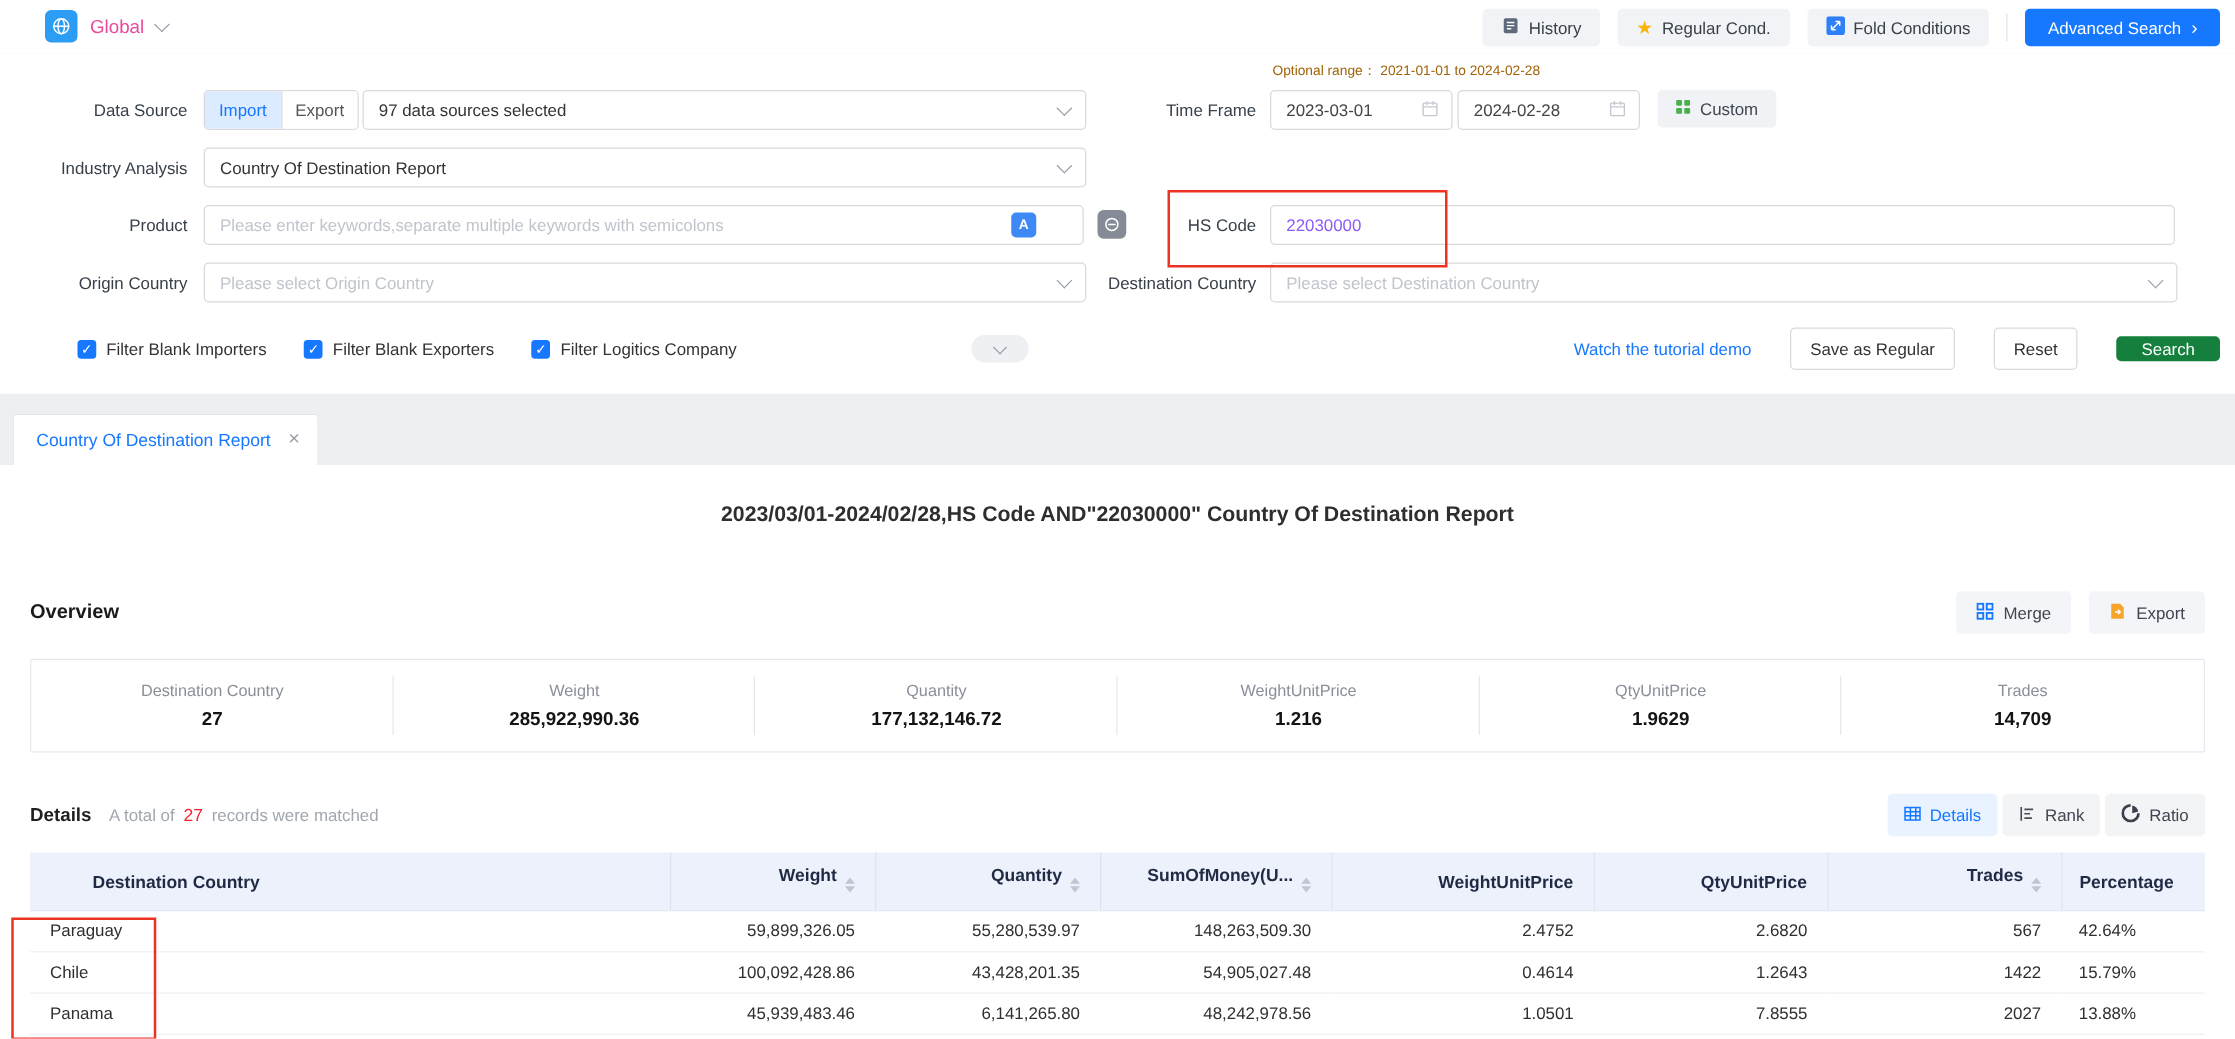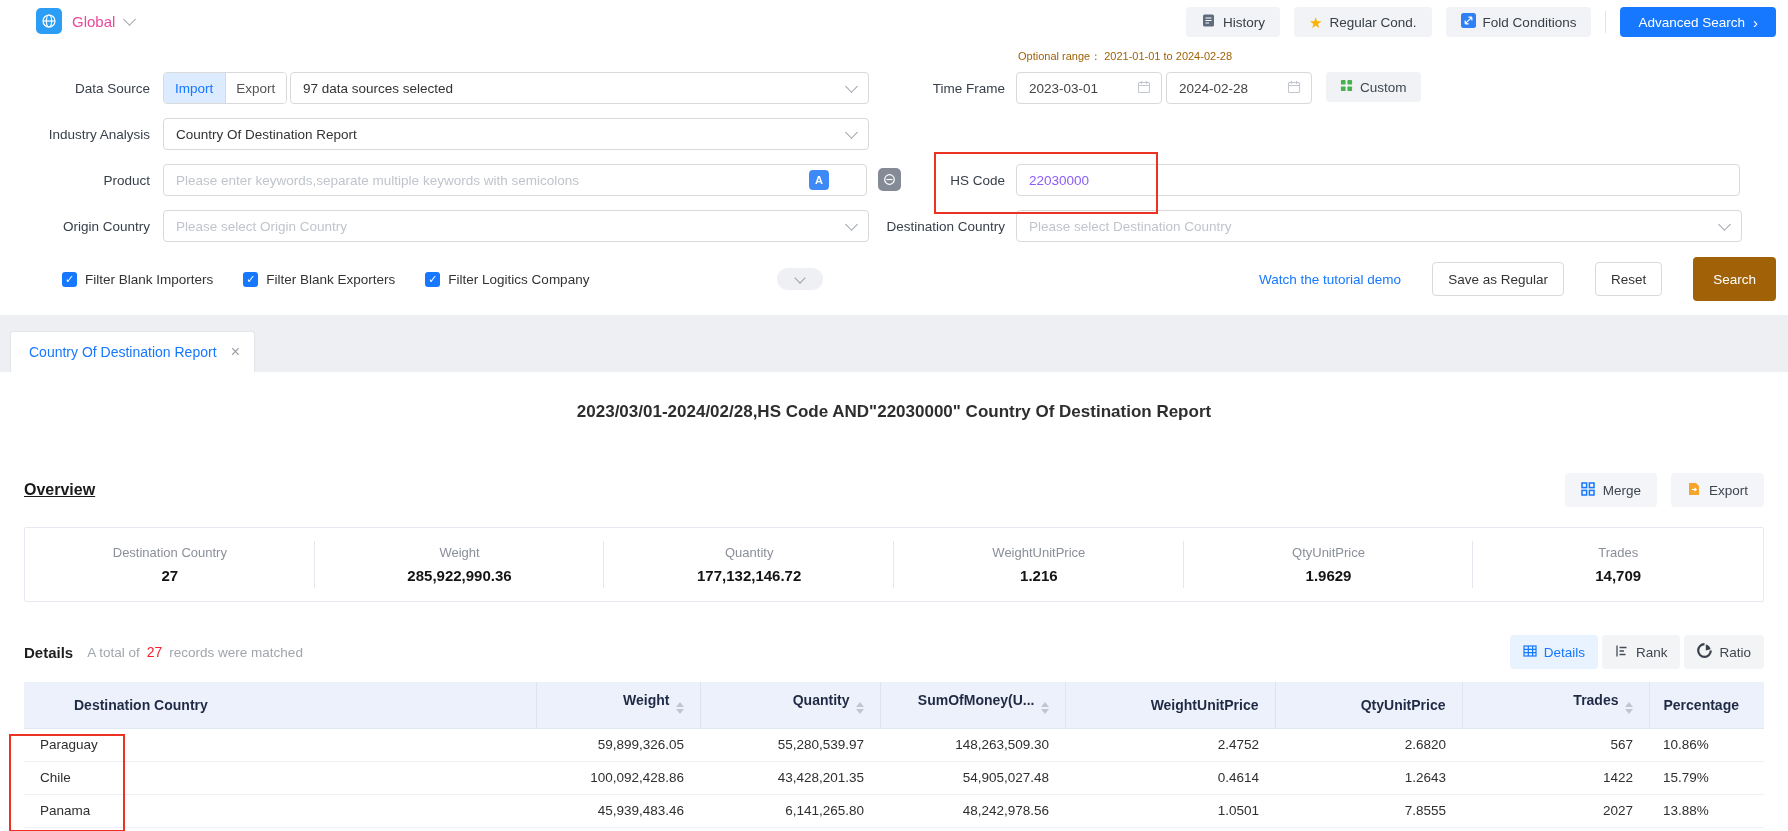--- a/index.html
+++ b/index.html
@@ -47,32 +47,32 @@
   .custom-chip{position:absolute;left:1326px;top:0;height:30px;background:#f0f2f5;border-radius:4px;display:flex;align-items:center;gap:7px;padding:0 14px;font-size:13.5px;color:#3f4650;cursor:pointer;}
   .cb-group{position:absolute;left:62px;top:0;height:34px;display:flex;align-items:center;gap:30px;}
   .cb-item{display:flex;align-items:center;gap:8px;cursor:pointer;}
   .cb-box{width:15px;height:15px;background:#1677ff;border-radius:3px;color:#fff;font-size:11px;display:flex;align-items:center;justify-content:center;}
   .cb-lbl{font-size:13.5px;color:#333;}
   .pill{position:absolute;left:777px;top:6px;width:46px;height:22px;background:#eef0f3;border-radius:11px;display:flex;align-items:center;justify-content:center;cursor:pointer;}
   .pill .chev{margin-top:-2px;width:7px;height:7px;}
   .act-group{position:absolute;right:12px;top:0;height:34px;display:flex;align-items:center;gap:31px;}
   .link{font-size:13.5px;color:#1677ff;cursor:pointer;}
   .btn-ghost{height:32px;display:flex;align-items:center;background:#fff;border:1px solid #d9d9d9;border-radius:4px;padding:0 15px;font-size:13.5px;color:#333;cursor:pointer;}
-  .btn-primary{height:44px;display:flex;align-items:center;background:#a16207;border-radius:4px;padding:0 20px;font-size:13.5px;color:#fff;cursor:pointer;}
+  .btn-primary{height:20px;display:flex;align-items:center;background:#15803d;border-radius:4px;padding:0 20px;font-size:13.5px;color:#fff;cursor:pointer;}
   .red-hs{position:absolute;left:934px;top:109px;width:220px;height:58px;border:2px solid #ec3323;z-index:5;pointer-events:none;}
   
   .strip{position:absolute;left:0;top:315px;right:0;height:57px;background:#edeff3;}
   .tab{position:absolute;left:10px;top:16px;width:245px;height:41px;background:#fff;border:1px solid #e2e5ea;border-bottom:none;border-radius:3px 3px 0 0;box-sizing:border-box;display:flex;align-items:center;padding:0 14px 0 18px;cursor:pointer;}
   .tab-txt{font-size:14px;color:#1677ff;}
   .tab-x{margin-left:auto;font-size:16px;color:#9aa0a8;line-height:1;cursor:pointer;}
   
   .content{position:absolute;left:0;top:372px;right:0;bottom:0;background:#fff;}
   .rpt-title{position:absolute;left:0;right:0;top:30px;text-align:center;font-size:17px;font-weight:700;color:#2e2e2e;}
   .ov-row{position:absolute;left:24px;right:24px;top:100px;height:36px;display:flex;align-items:center;}
-  .sec-h{font-size:16px;font-weight:700;color:#1a1a1a;text-decoration:underline;}
+  .sec-h{font-size:16px;font-weight:700;color:#1a1a1a;}
   .ov-btns{margin-left:auto;display:flex;gap:14px;}
   .chip-btn{height:34px;display:flex;align-items:center;gap:8px;background:#f3f5f8;border-radius:4px;padding:0 16px;font-size:13.5px;color:#3f4650;cursor:pointer;}
   .ov-card{position:absolute;left:24px;right:24px;top:155px;height:75px;border:1px solid #e6e9ef;border-radius:2px;display:flex;box-sizing:border-box;}
   .stat{flex:1;position:relative;display:flex;flex-direction:column;align-items:center;justify-content:center;gap:7px;}
   .stat:not(:last-child)::after{content:'';position:absolute;right:0;top:13px;bottom:13px;width:1px;background:#e4e7ed;}
   .stat-lbl{font-size:13px;color:#8a8f99;}
   .stat-val{font-size:15px;font-weight:700;color:#141414;}
   .det-row{position:absolute;left:24px;right:24px;top:261px;height:38px;display:flex;align-items:center;}
   .det-h{font-size:15px;font-weight:700;color:#1f1f1f;}
   .det-match{margin-left:14px;font-size:13.5px;color:#a0a6ad;}
@@ -377,21 +377,21 @@
       </thead>
       <tbody>
         <tr>
           <td class="c1">Paraguay</td>
           <td class="num">59,899,326.05</td>
           <td class="num">55,280,539.97</td>
           <td class="num">148,263,509.30</td>
           <td class="num">2.4752</td>
           <td class="num">2.6820</td>
           <td class="num">567</td>
-          <td class="c8">10.86%</td>
+          <td class="c8">42.64%</td>
         </tr>
         <tr>
           <td class="c1">Chile</td>
           <td class="num">100,092,428.86</td>
           <td class="num">43,428,201.35</td>
           <td class="num">54,905,027.48</td>
           <td class="num">0.4614</td>
           <td class="num">1.2643</td>
           <td class="num">1422</td>
           <td class="c8">15.79%</td>

